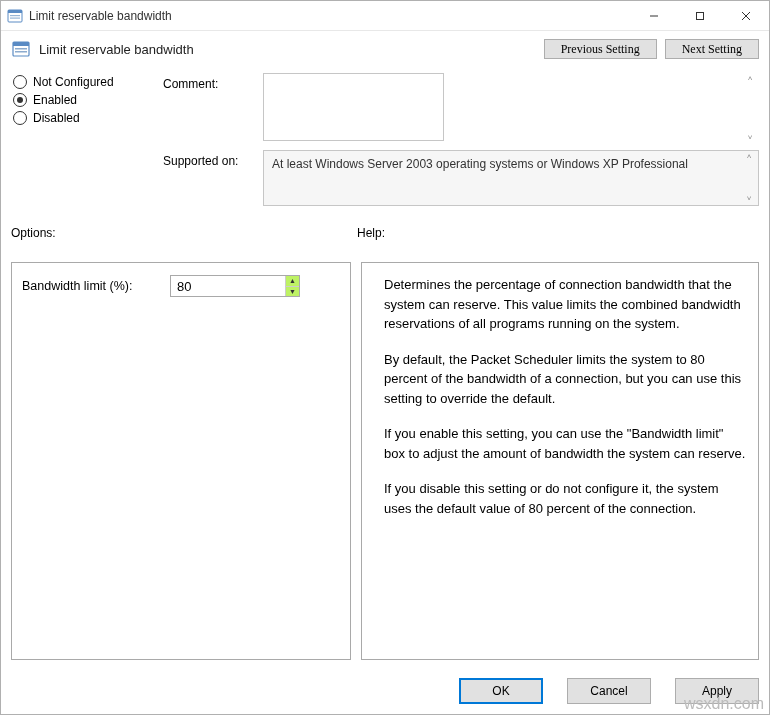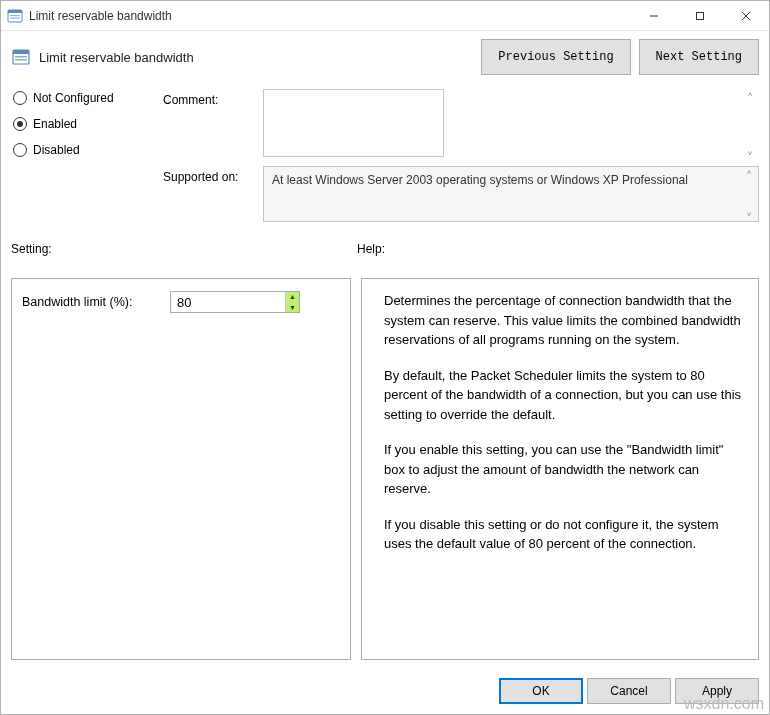--- a/index.html
+++ b/index.html
@@ -56,43 +56,43 @@
   .policy-icon {
     width: 20px; height: 20px;
     margin-right: 8px;
   }
   .policy-title {
     flex: 1;
     font-size: 13px;
     color: #222;
   }
   .nav-btn {
-    height: 36px;
+    height: 20px;
     padding: 0 16px;
     margin-left: 8px;
     background: #e1e1e1;
     border: 1px solid #adadad;
     font-size: 12px;
-    font-family: Liberation Mono, monospace;
+    font-family: Liberation Serif, serif;
     cursor: pointer;
   }
   
   .config-area {
     display: grid;
     grid-template-columns: 150px 100px 1fr;
     padding: 4px 10px 0 12px;
     row-gap: 6px;
     align-items: start;
   }
   .radio-col {
     grid-column: 1;
     grid-row: 1 / span 3;
     display: flex;
     flex-direction: column;
-    gap: 12px;
+    gap: 4px;
     padding-top: 2px;
   }
   .radio-item {
     display: flex;
     align-items: center;
     gap: 6px;
     cursor: pointer;
   }
   .radio-circle {
     width: 14px; height: 14px;
@@ -211,21 +211,21 @@
     color: #333;
     cursor: pointer;
     border-bottom: 1px solid #ccc;
   }
   .spinner .sp-btns div:last-child { border-bottom: none; }
   .help-pane p { margin: 0 0 16px 12px; }
   
   .button-row {
     display: flex;
     justify-content: flex-end;
-    gap: 4px;
+    gap: 24px;
     padding: 8px 10px 10px 10px;
   }
   .dlg-btn {
     width: 84px;
     height: 26px;
     background: #e1e1e1;
     border: 1px solid #adadad;
     font-size: 12px;
     font-family: inherit;
     cursor: pointer;
@@ -316,41 +316,41 @@
     <div class="supported-box supported-row">
       <span>At least Windows Server 2003 operating systems or Windows XP Professional</span>
       <div class="spin-arrows">
         <span>˄</span>
         <span>˅</span>
       </div>
     </div>
   </div>
 
   <div class="section-labels">
-    <div class="lbl-options">Setting:</div>
+    <div class="lbl-options">Options:</div>
     <div class="lbl-help">Help:</div>
   </div>
 
   <div class="panes">
     <div class="options-pane">
       <div class="opt-row">
         <span class="opt-label">Bandwidth limit (%):</span>
         <div class="spinner">
           <input type="text" value="80" style="">
           <div class="sp-btns">
             <div>▲</div>
             <div>▼</div>
           </div>
         </div>
       </div>
     </div>
     <div class="help-pane">
       <p>Determines the percentage of connection bandwidth that the system can reserve. This value limits the combined bandwidth reservations of all programs running on the system.</p>
       <p>By default, the Packet Scheduler limits the system to 80 percent of the bandwidth of a connection, but you can use this setting to override the default.</p>
-      <p>If you enable this setting, you can use the "Bandwidth limit" box to adjust the amount of bandwidth the network can reserve.</p>
+      <p>If you enable this setting, you can use the "Bandwidth limit" box to adjust the amount of bandwidth the system can reserve.</p>
       <p>If you disable this setting or do not configure it, the system uses the default value of 80 percent of the connection.</p>
     </div>
   </div>
 
   <div class="button-row">
     <button class="dlg-btn primary">OK</button>
     <button class="dlg-btn">Cancel</button>
     <button class="dlg-btn">Apply</button>
   </div>
 

